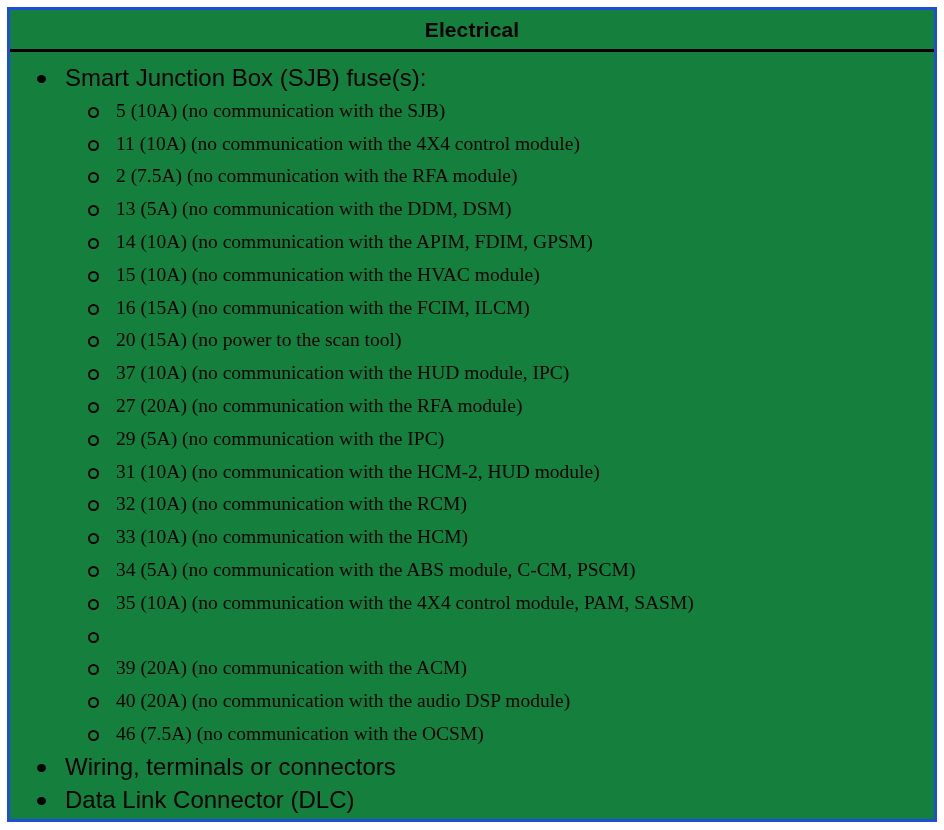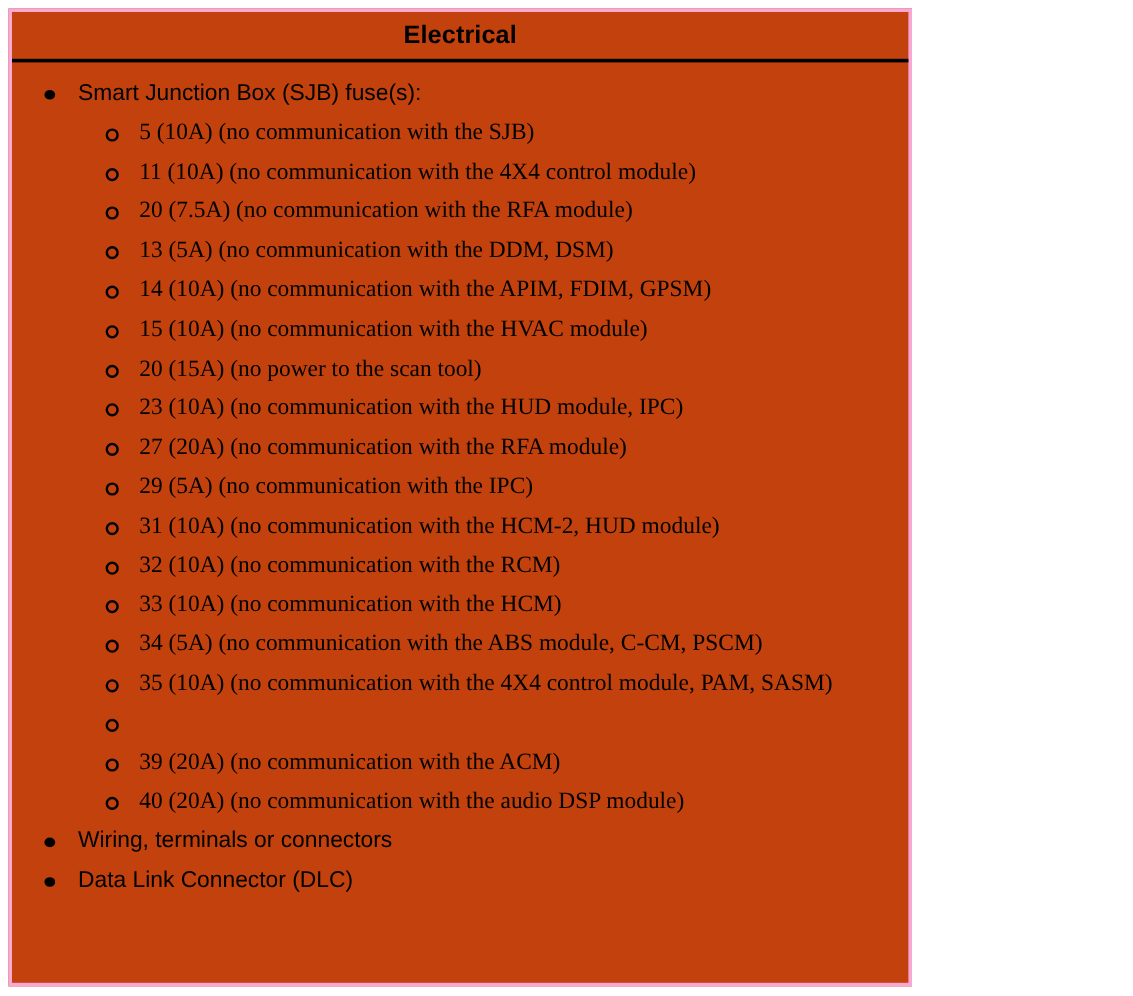--- a/index.html
+++ b/index.html
@@ -12,25 +12,25 @@
     height: 830px;
     font-family: "Liberation Sans", sans-serif;
     color: #000000;
     overflow: hidden;
   }
 
   #table-frame {
     position: absolute;
     left: 7px;
     top: 7px;
-    width: 753px;
+    width: 930px;
     height: 815px;
-    border: 3px solid #f9a8d4;
+    border: 3px solid #1d4ed8;
     box-sizing: border-box;
-    background: #c2410c;
+    background: #15803d;
   }
 
   #table-header {
     height: 42px;
     border-bottom: 3px solid #000000;
     display: flex;
     align-items: center;
     justify-content: center;
     box-sizing: border-box;
   }
@@ -56,21 +56,21 @@
   .lvl1-row .bullet-disc {
     position: absolute;
     left: 27px;
     top: 13px;
     width: 9px;
     height: 8px;
     background: #000000;
     border-radius: 50%;
   }
   .lvl1-row .lvl1-text {
-    font-size: 19px;
+    font-size: 24px;
     line-height: 32.8px;
     white-space: nowrap;
   }
 
   
   .lvl2-row {
     position: relative;
     height: 32.8px;
     padding-left: 106px;
     box-sizing: border-box;
@@ -110,36 +110,38 @@
     <div class="pad-top"></div>
 
     <div class="lvl1-row">
       <span class="bullet-disc"></span>
       <span class="lvl1-text">Smart Junction Box (SJB) fuse(s):</span>
     </div>
 
     <div id="fuse-list">
         <div class="lvl2-row"><span class="bullet-ring"></span><span class="lvl2-text">5 (10A) (no communication with the SJB)</span></div>
         <div class="lvl2-row"><span class="bullet-ring"></span><span class="lvl2-text">11 (10A) (no communication with the 4X4 control module)</span></div>
-        <div class="lvl2-row"><span class="bullet-ring"></span><span class="lvl2-text">20 (7.5A) (no communication with the RFA module)</span></div>
+        <div class="lvl2-row"><span class="bullet-ring"></span><span class="lvl2-text">2 (7.5A) (no communication with the RFA module)</span></div>
         <div class="lvl2-row"><span class="bullet-ring"></span><span class="lvl2-text">13 (5A) (no communication with the DDM, DSM)</span></div>
         <div class="lvl2-row"><span class="bullet-ring"></span><span class="lvl2-text">14 (10A) (no communication with the APIM, FDIM, GPSM)</span></div>
         <div class="lvl2-row"><span class="bullet-ring"></span><span class="lvl2-text">15 (10A) (no communication with the HVAC module)</span></div>
+        <div class="lvl2-row"><span class="bullet-ring"></span><span class="lvl2-text">16 (15A) (no communication with the FCIM, ILCM)</span></div>
         <div class="lvl2-row"><span class="bullet-ring"></span><span class="lvl2-text">20 (15A) (no power to the scan tool)</span></div>
-        <div class="lvl2-row"><span class="bullet-ring"></span><span class="lvl2-text">23 (10A) (no communication with the HUD module, IPC)</span></div>
+        <div class="lvl2-row"><span class="bullet-ring"></span><span class="lvl2-text">37 (10A) (no communication with the HUD module, IPC)</span></div>
         <div class="lvl2-row"><span class="bullet-ring"></span><span class="lvl2-text">27 (20A) (no communication with the RFA module)</span></div>
         <div class="lvl2-row"><span class="bullet-ring"></span><span class="lvl2-text">29 (5A) (no communication with the IPC)</span></div>
         <div class="lvl2-row"><span class="bullet-ring"></span><span class="lvl2-text">31 (10A) (no communication with the HCM-2, HUD module)</span></div>
         <div class="lvl2-row"><span class="bullet-ring"></span><span class="lvl2-text">32 (10A) (no communication with the RCM)</span></div>
         <div class="lvl2-row"><span class="bullet-ring"></span><span class="lvl2-text">33 (10A) (no communication with the HCM)</span></div>
         <div class="lvl2-row"><span class="bullet-ring"></span><span class="lvl2-text">34 (5A) (no communication with the ABS module, C-CM, PSCM)</span></div>
         <div class="lvl2-row"><span class="bullet-ring"></span><span class="lvl2-text">35 (10A) (no communication with the 4X4 control module, PAM, SASM)</span></div>
         <div class="lvl2-row"><span class="bullet-ring"></span></div>
         <div class="lvl2-row"><span class="bullet-ring"></span><span class="lvl2-text">39 (20A) (no communication with the ACM)</span></div>
         <div class="lvl2-row"><span class="bullet-ring"></span><span class="lvl2-text">40 (20A) (no communication with the audio DSP module)</span></div>
+        <div class="lvl2-row"><span class="bullet-ring"></span><span class="lvl2-text">46 (7.5A) (no communication with the OCSM)</span></div>
       </div>
 
     <div id="trailing-items">
         <div class="lvl1-row"><span class="bullet-disc"></span><span class="lvl1-text">Wiring, terminals or connectors</span></div>
         <div class="lvl1-row"><span class="bullet-disc"></span><span class="lvl1-text">Data Link Connector (DLC)</span></div>
       </div>
   </div>
 
 </div>
 

